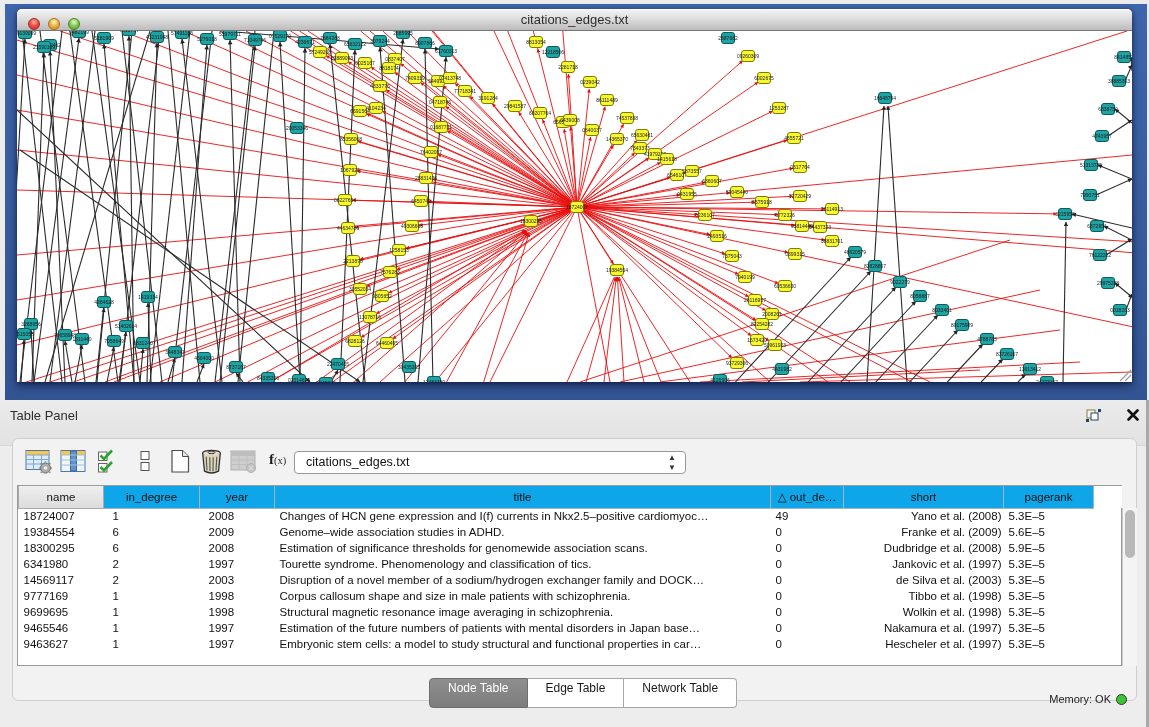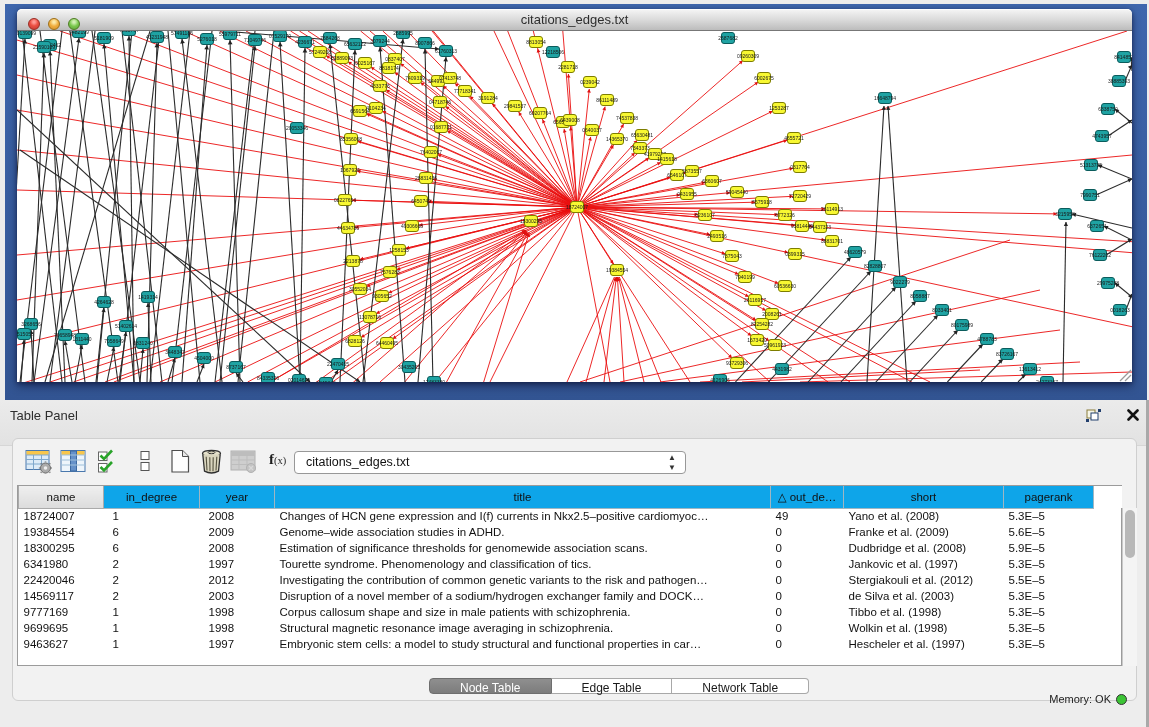--- a/index.html
+++ b/index.html
@@ -22,25 +22,25 @@
 #combo{position:absolute;left:275px;top:6px;width:392px;height:23px;background:#fff;border:1px solid #989898;border-radius:4px;
   font-size:12.5px;color:#111;line-height:21px;padding-left:11px}
 #combo .ar{position:absolute;right:9px;top:1px;font-size:8px;color:#333;line-height:10px}
 table{border-collapse:collapse;table-layout:fixed;font-size:11.5px;color:#111}
 #tblwrap{position:absolute;left:4px;top:46px;width:1105px;height:181px;background:#fff;border:1px solid #9b9b9b}
 th{height:22px;font-weight:normal;background:#0ea5e9;border:1px solid #9fb6c2;border-top:none;font-size:11.5px;padding:0}
 th.c1{background:linear-gradient(#efefef,#dcdcdc);border-color:#aaa}
 th.c8{background:#fff;border:none}
 td{height:16px;padding:0 2px 0 5px;white-space:nowrap;overflow:hidden}
 td.c2,td.c3{padding-left:9px}
-td.c6{text-align:left}
+td.c6{text-align:right}
 #scrollv{position:absolute;right:-16px;top:22px;width:15px;height:158px;background:#f4f4f4;border-left:1px solid #c9c9c9}
 #scrollv .th{position:absolute;left:2px;top:2px;width:10px;height:48px;border-radius:5px;background:#b8b8b8}
 #tabs{position:absolute;left:416px;top:239px;height:19px;font-size:12px}
-.tab{float:left;height:16px;line-height:18px;padding:0 30px;background:#fff;border:1px solid #a8a8a8;border-left:none;color:#1a1a1a}
+.tab{float:left;height:30px;line-height:18px;padding:0 18px;background:#fff;border:1px solid #a8a8a8;border-left:none;color:#1a1a1a}
 .tab.sel{background:linear-gradient(#8f8f8f,#7c7c7c);color:#fff;border-color:#6e6e6e;border-radius:4px 0 0 4px;border-left:1px solid #6e6e6e}
 .tab.last{border-radius:0 4px 4px 0}
 #memo{position:absolute;right:22px;bottom:22px;font-size:11px;color:#222}
 #memo .dot{display:inline-block;width:11px;height:11px;border-radius:50%;background:#3cc435;border:1px solid #333;vertical-align:-2px;margin-left:5px}
 #rstrip{position:absolute;right:0;top:400px;width:3px;height:327px;background:#a9a9a9}
 </style></head><body>
 <div id="desktop"></div>
 <div id="win">
   <div id="titlebar">
       <span class="tl" id="tlr"></span>
@@ -815,30 +815,20 @@
               <td class="c1">6341980</td>
               <td class="c2">2</td>
               <td class="c3">1997</td>
               <td class="c4">Tourette syndrome. Phenomenology and classification of tics.</td>
               <td class="c5">0</td>
               <td class="c6">Jankovic et al. (1997)</td>
               <td class="c7">5.3E–5</td>
               <td class="c8"></td>
             </tr>
 <tr>
-              <td class="c1">22420046</td>
-              <td class="c2">2</td>
-              <td class="c3">2012</td>
-              <td class="c4">Investigating the contribution of common genetic variants to the risk and pathogen…</td>
-              <td class="c5">0</td>
-              <td class="c6">Stergiakouli et al. (2012)</td>
-              <td class="c7">5.5E–5</td>
-              <td class="c8"></td>
-            </tr>
-<tr>
               <td class="c1">14569117</td>
               <td class="c2">2</td>
               <td class="c3">2003</td>
               <td class="c4">Disruption of a novel member of a sodium/hydrogen exchanger family and DOCK…</td>
               <td class="c5">0</td>
               <td class="c6">de Silva et al. (2003)</td>
               <td class="c7">5.3E–5</td>
               <td class="c8"></td>
             </tr>
 <tr>
@@ -851,20 +841,30 @@
               <td class="c7">5.3E–5</td>
               <td class="c8"></td>
             </tr>
 <tr>
               <td class="c1">9699695</td>
               <td class="c2">1</td>
               <td class="c3">1998</td>
               <td class="c4">Structural magnetic resonance image averaging in schizophrenia.</td>
               <td class="c5">0</td>
               <td class="c6">Wolkin et al. (1998)</td>
+              <td class="c7">5.3E–5</td>
+              <td class="c8"></td>
+            </tr>
+<tr>
+              <td class="c1">9465546</td>
+              <td class="c2">1</td>
+              <td class="c3">1997</td>
+              <td class="c4">Estimation of the future numbers of patients with mental disorders in Japan base…</td>
+              <td class="c5">0</td>
+              <td class="c6">Nakamura et al. (1997)</td>
               <td class="c7">5.3E–5</td>
               <td class="c8"></td>
             </tr>
 <tr>
               <td class="c1">9463627</td>
               <td class="c2">1</td>
               <td class="c3">1997</td>
               <td class="c4">Embryonic stem cells: a model to study structural and functional properties in car…</td>
               <td class="c5">0</td>
               <td class="c6">Hescheler et al. (1997)</td>

